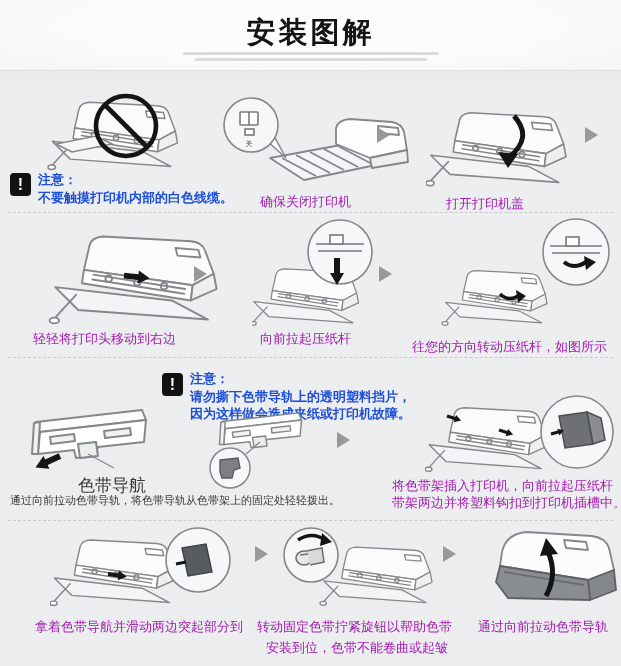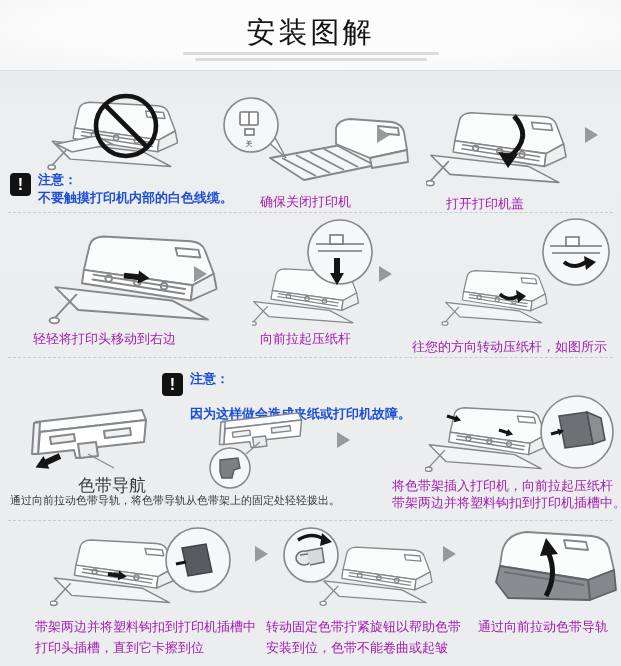--- a/index.html
+++ b/index.html
@@ -3,21 +3,21 @@
 <meta charset="utf-8">
 <style>
   html,body{margin:0;padding:0;background:#fff;}
   .screen{position:relative;width:621px;height:666px;margin:0 auto;overflow:hidden;
           font-family:"Liberation Sans","DejaVu Sans",sans-serif;-webkit-font-smoothing:antialiased;}
   
   .header{position:absolute;left:0;top:0;width:621px;height:70px;
           background:radial-gradient(140% 170% at 50% 38%, #fcfcfc 25%, #ededee 78%, #e3e3e4 100%);
           border-bottom:1px solid #dfe0e1;}
   .title{position:absolute;left:0;top:13px;width:621px;text-align:center;
-         font-size:29px;font-weight:normal;letter-spacing:3px;color:#141414;}
+         font-size:29px;font-weight:bold;letter-spacing:3px;color:#141414;}
   .wm{position:absolute;left:50%;height:3px;background:#d0d0d0;opacity:.75;border-radius:2px;}
   .wm1{top:52px;width:256px;margin-left:-128px;}
   .wm2{top:58px;width:232px;margin-left:-116px;}
   
   .panel{position:absolute;left:0;top:71px;width:621px;height:595px;
          background:linear-gradient(180deg,#e9ebec 0%,#edeef0 6%,#ecedef 100%);}
   .sep{position:absolute;left:8px;width:605px;height:0;border-top:1px dashed #c8cacc;}
   
   .cap{position:absolute;font-size:13px;color:#a21caf;white-space:nowrap;}
   .capb{position:absolute;font-size:13px;font-weight:bold;color:#1d4ed8;white-space:nowrap;}
@@ -179,20 +179,21 @@
       </g>
     </svg>
   </div>
 
   <div class="cap" style="left:33px;top:330px">轻轻将打印头移动到右边</div>
   <div class="cap" style="left:260px;top:330px">向前拉起压纸杆</div>
   <div class="cap" style="left:412px;top:338px">往您的方向转动压纸杆，如图所示</div>
 
   <div class="warnicon" style="left:162px;top:373px">!</div>
   <div class="capb" style="left:190px;top:370px">注意：</div>
+  <div class="capb" style="left:190px;top:388px">请勿撕下色带导轨上的透明塑料挡片，</div>
   <div class="capb" style="left:190px;top:405px">因为这样做会造成夹纸或打印机故障。</div>
 
   <div class="fig" style="left:26px;top:404px">
     <svg width="124" height="68" viewBox="0 0 124 68">
       <use href="#cart" transform="translate(4,2)"></use>
       <use href="#blockArrow" transform="translate(34,52) rotate(155)"></use>
       <line x1="62" y1="50" x2="88" y2="64" stroke="#85878a" stroke-width="1.2"></line>
     </svg>
   </div>
   <div class="lbl" style="left:78px;top:474px">色带导航</div>
@@ -269,19 +270,18 @@
         <polygon points="26,44 114,58 116,78 34,76 22,60" fill="#8a8d90" stroke="#5f6264"></polygon>
         <line x1="30" y1="50" x2="110" y2="63" stroke="#6b6e71"></line>
       </g>
       <g>
         <path d="M72 74 Q84 52 74 30" stroke="#141414" stroke-width="5" fill="none"></path>
         <polygon points="66,34 72,16 84,32" fill="#141414"></polygon>
       </g>
     </svg>
   </div>
 
-  <div class="cap" style="left:35px;top:618px">带架两边并将塑料钩扣到打印机插槽中</div>
-  <div class="cap" style="left:35px;top:639px">打印头插槽，直到它卡擦到位</div>
-  <div class="cap" style="left:266px;top:618px">转动固定色带拧紧旋钮以帮助色带</div>
+  <div class="cap" style="left:35px;top:618px">拿着色带导航并滑动两边突起部分到</div>
+  <div class="cap" style="left:257px;top:618px">转动固定色带拧紧旋钮以帮助色带</div>
   <div class="cap" style="left:266px;top:639px">安装到位，色带不能卷曲或起皱</div>
   <div class="cap" style="left:478px;top:618px">通过向前拉动色带导轨</div>
 
 </div>
 
 </body></html>

